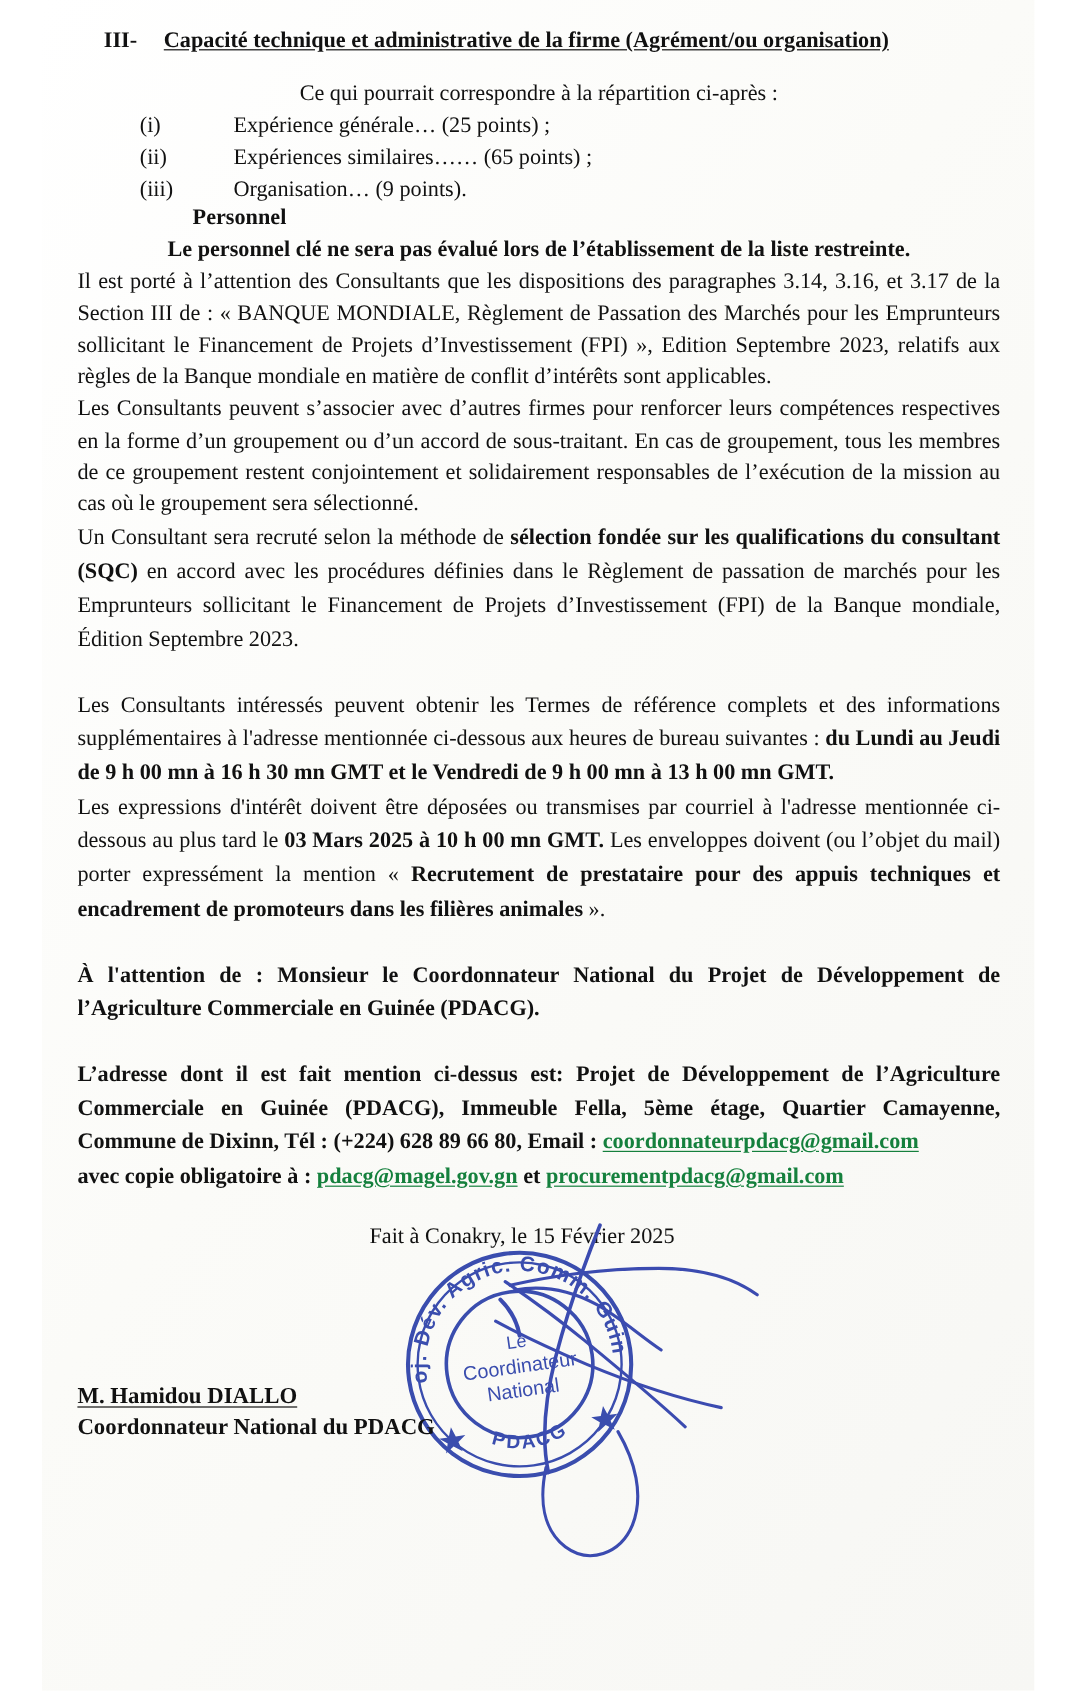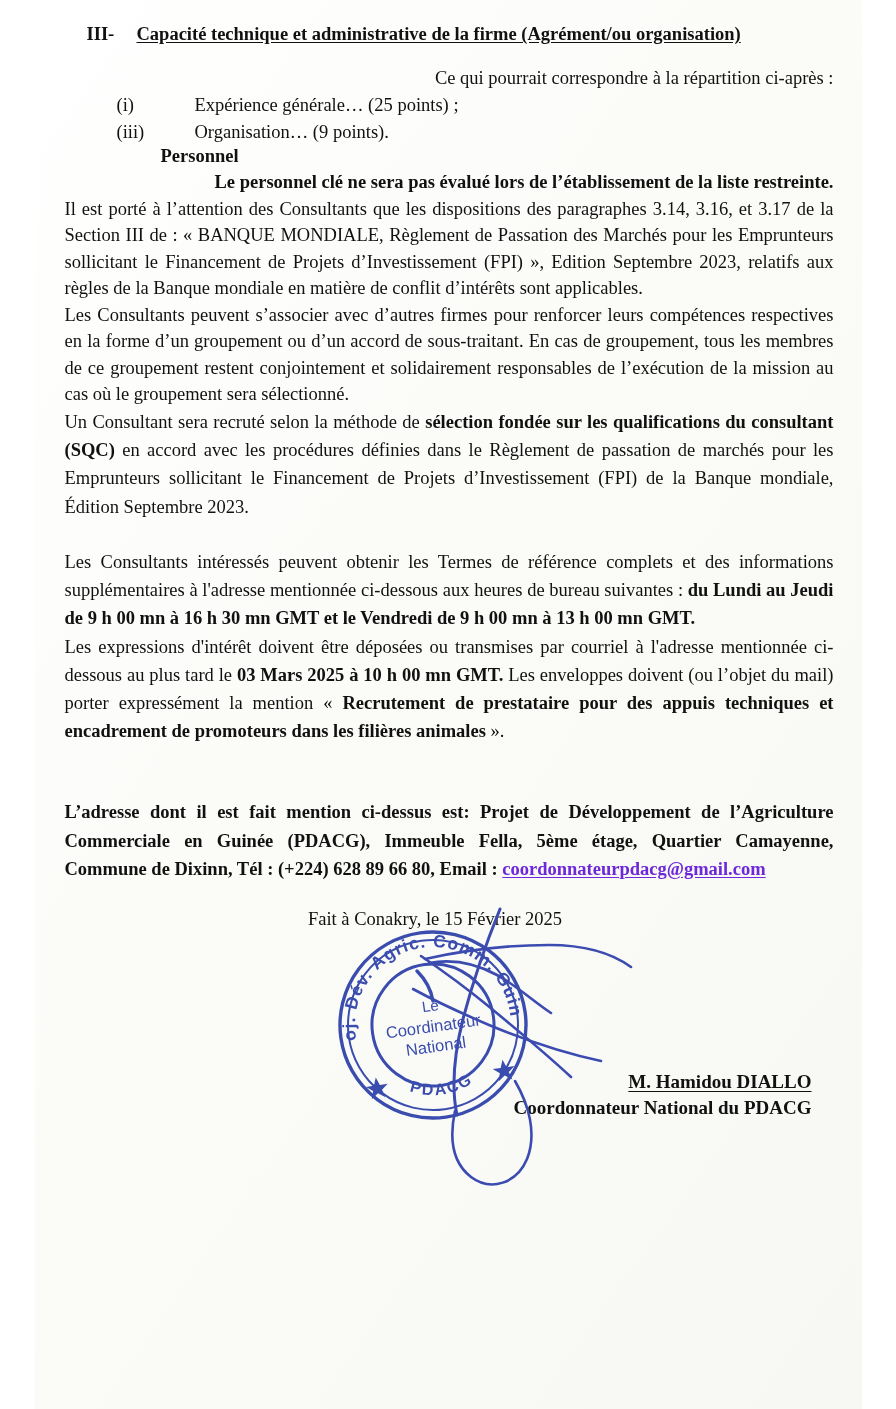--- a/index.html
+++ b/index.html
@@ -53,21 +53,21 @@
   }
 
   
   .para {
     font-size: 18.5px;
     line-height: 1.42;
     text-align: justify;
     margin: 0 0 1px 0;
   }
   .para.loose { line-height: 1.52; }
-  .para.lead { text-align: right; }
+  .para.lead { text-align: center; }
   b, .b { font-weight: bold; }
 
   
   .roman-list {
     margin: 1px 0 1px 0;
     padding: 0;
     list-style: none;
     font-size: 18.5px;
     line-height: 1.42;
   }
@@ -84,21 +84,21 @@
     font-size: 18.5px;
     font-weight: bold;
     text-underline-offset: 2px;
     padding-left: 96px;
     margin: 1px 0 2px 0;
   }
   .gap-md { height: 26px; }
 
   
   .mail {
-    color: #6d28d9;
+    color: #15803d;
     text-decoration: underline;
     text-underline-offset: 2px;
     font-weight: bold;
     cursor: pointer;
   }
 
   
   .sign-wrap {
     position: relative;
     margin-top: 26px;
@@ -106,22 +106,22 @@
   }
   .date-line {
     text-align: center;
     font-size: 18.5px;
     padding-right: 28px;
   }
   .sig-names {
     position: absolute;
     left: 0;
     right: 0;
-    top: 162px;
-    text-align: right;
+    top: 132px;
+    text-align: left;
     padding-right: 22px;
     z-index: 4;
   }
   .sig-name {
     font-size: 19px;
     font-weight: bold;
     text-decoration: underline;
     text-underline-offset: 3px;
     display: inline-block;
   }
@@ -163,20 +163,24 @@
     </div>
 
     <p class="para lead">Ce qui pourrait correspondre à la répartition ci-après :</p>
 
     <ul class="roman-list">
       <li>
         <span class="roman-marker">(i)</span>
         <span>Expérience générale… (25 points) ;</span>
       </li>
       <li>
+        <span class="roman-marker">(ii)</span>
+        <span>Expériences similaires…… (65 points) ;</span>
+      </li>
+      <li>
         <span class="roman-marker">(iii)</span>
         <span>Organisation… (9 points).</span>
       </li>
     </ul>
 
     <div class="sub-head">Personnel</div>
 
     <p class="para lead b">Le personnel clé ne sera pas évalué lors de l’établissement de la liste restreinte.</p>
 
     <p class="para">Il est porté à l’attention des Consultants que les dispositions des paragraphes 3.14, 3.16, et 3.17 de la Section III de : « BANQUE MONDIALE, Règlement de Passation des Marchés pour les Emprunteurs sollicitant le Financement de Projets d’Investissement (FPI) », Edition Septembre 2023, relatifs aux règles de la Banque mondiale en matière de conflit d’intérêts sont applicables.</p>
@@ -186,25 +190,27 @@
     <p class="para loose"><span>Un Consultant sera recruté selon la méthode de </span><b>sélection fondée sur les qualifications du consultant (SQC)</b><span> en accord avec les procédures définies dans le Règlement de passation de marchés pour les Emprunteurs sollicitant le Financement de Projets d’Investissement (FPI) de la Banque mondiale, Édition Septembre 2023.</span></p>
 
     <div class="gap-md"></div>
 
     <p class="para loose"><span>Les Consultants intéressés peuvent obtenir les Termes de référence complets et des informations supplémentaires à l'adresse mentionnée ci-dessous aux heures de bureau suivantes : </span><b>du Lundi au Jeudi de 9 h 00 mn à 16 h 30 mn GMT et le Vendredi de 9 h 00 mn à 13 h 00 mn GMT.</b></p>
 
     <p class="para loose"><span>Les expressions d'intérêt doivent être déposées ou transmises par courriel à l'adresse mentionnée ci-dessous au plus tard le </span><b>03 Mars 2025 à 10 h 00 mn GMT.</b><span> Les enveloppes doivent (ou l’objet du mail) porter expressément la mention « </span><b>Recrutement de prestataire pour des appuis techniques et encadrement de promoteurs dans les filières animales</b><span> ».</span></p>
 
     <div class="gap-md"></div>
 
+    <p class="para loose b">À l'attention de : Monsieur le Coordonnateur National du Projet de Développement de l’Agriculture Commerciale en Guinée (PDACG).</p>
 
     <div class="gap-md"></div>
 
     <p class="para loose b"><span>L’adresse dont il est fait mention ci-dessus est: Projet de Développement de l’Agriculture Commerciale en Guinée (PDACG), Immeuble Fella, 5ème étage, Quartier Camayenne, Commune de Dixinn, Tél : (+224) 628 89 66 80, Email : </span><a class="mail">coordonnateurpdacg@gmail.com</a></p>
 
+    <p class="para loose b"><span>avec copie obligatoire à : </span><a class="mail">pdacg@magel.gov.gn</a><span> et </span><a class="mail">procurementpdacg@gmail.com</a></p>
 
     <div class="sign-wrap">
 
       <div class="date-line">Fait à Conakry, le 15 Février 2025</div>
 
       <svg class="stamp" viewBox="0 0 212 212">
         <defs>
           <path id="arcTop" d="M 28,106 A 78,78 0 0 1 184,106"></path>
           <path id="arcBottom" d="M 36,106 A 70,70 0 0 0 176,106"></path>
         </defs>

